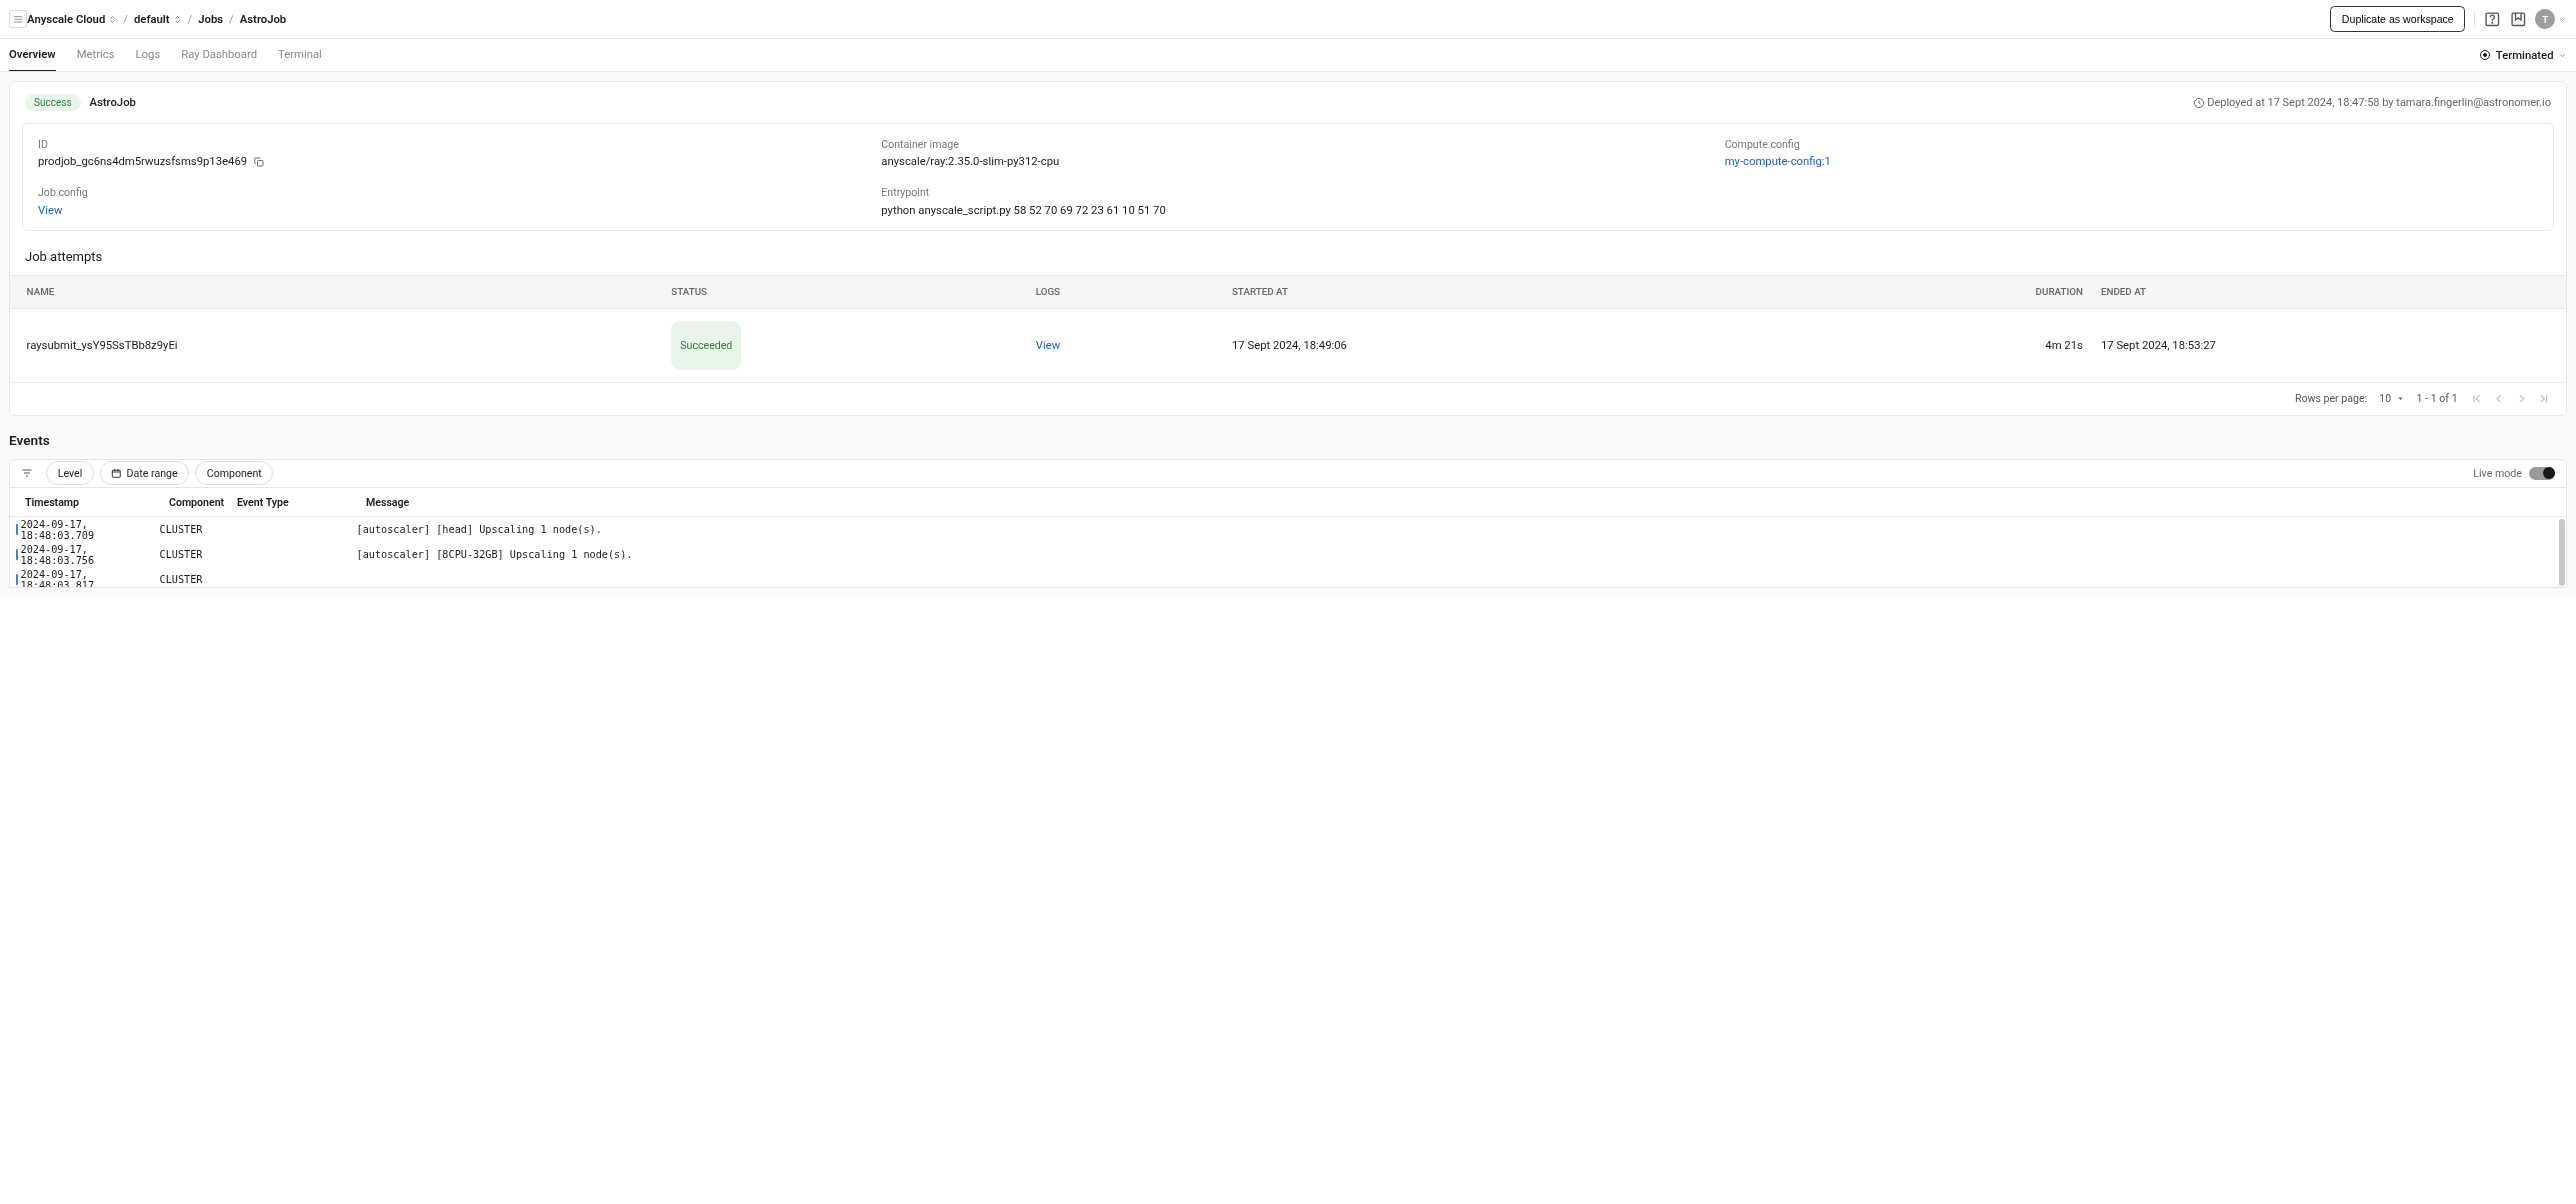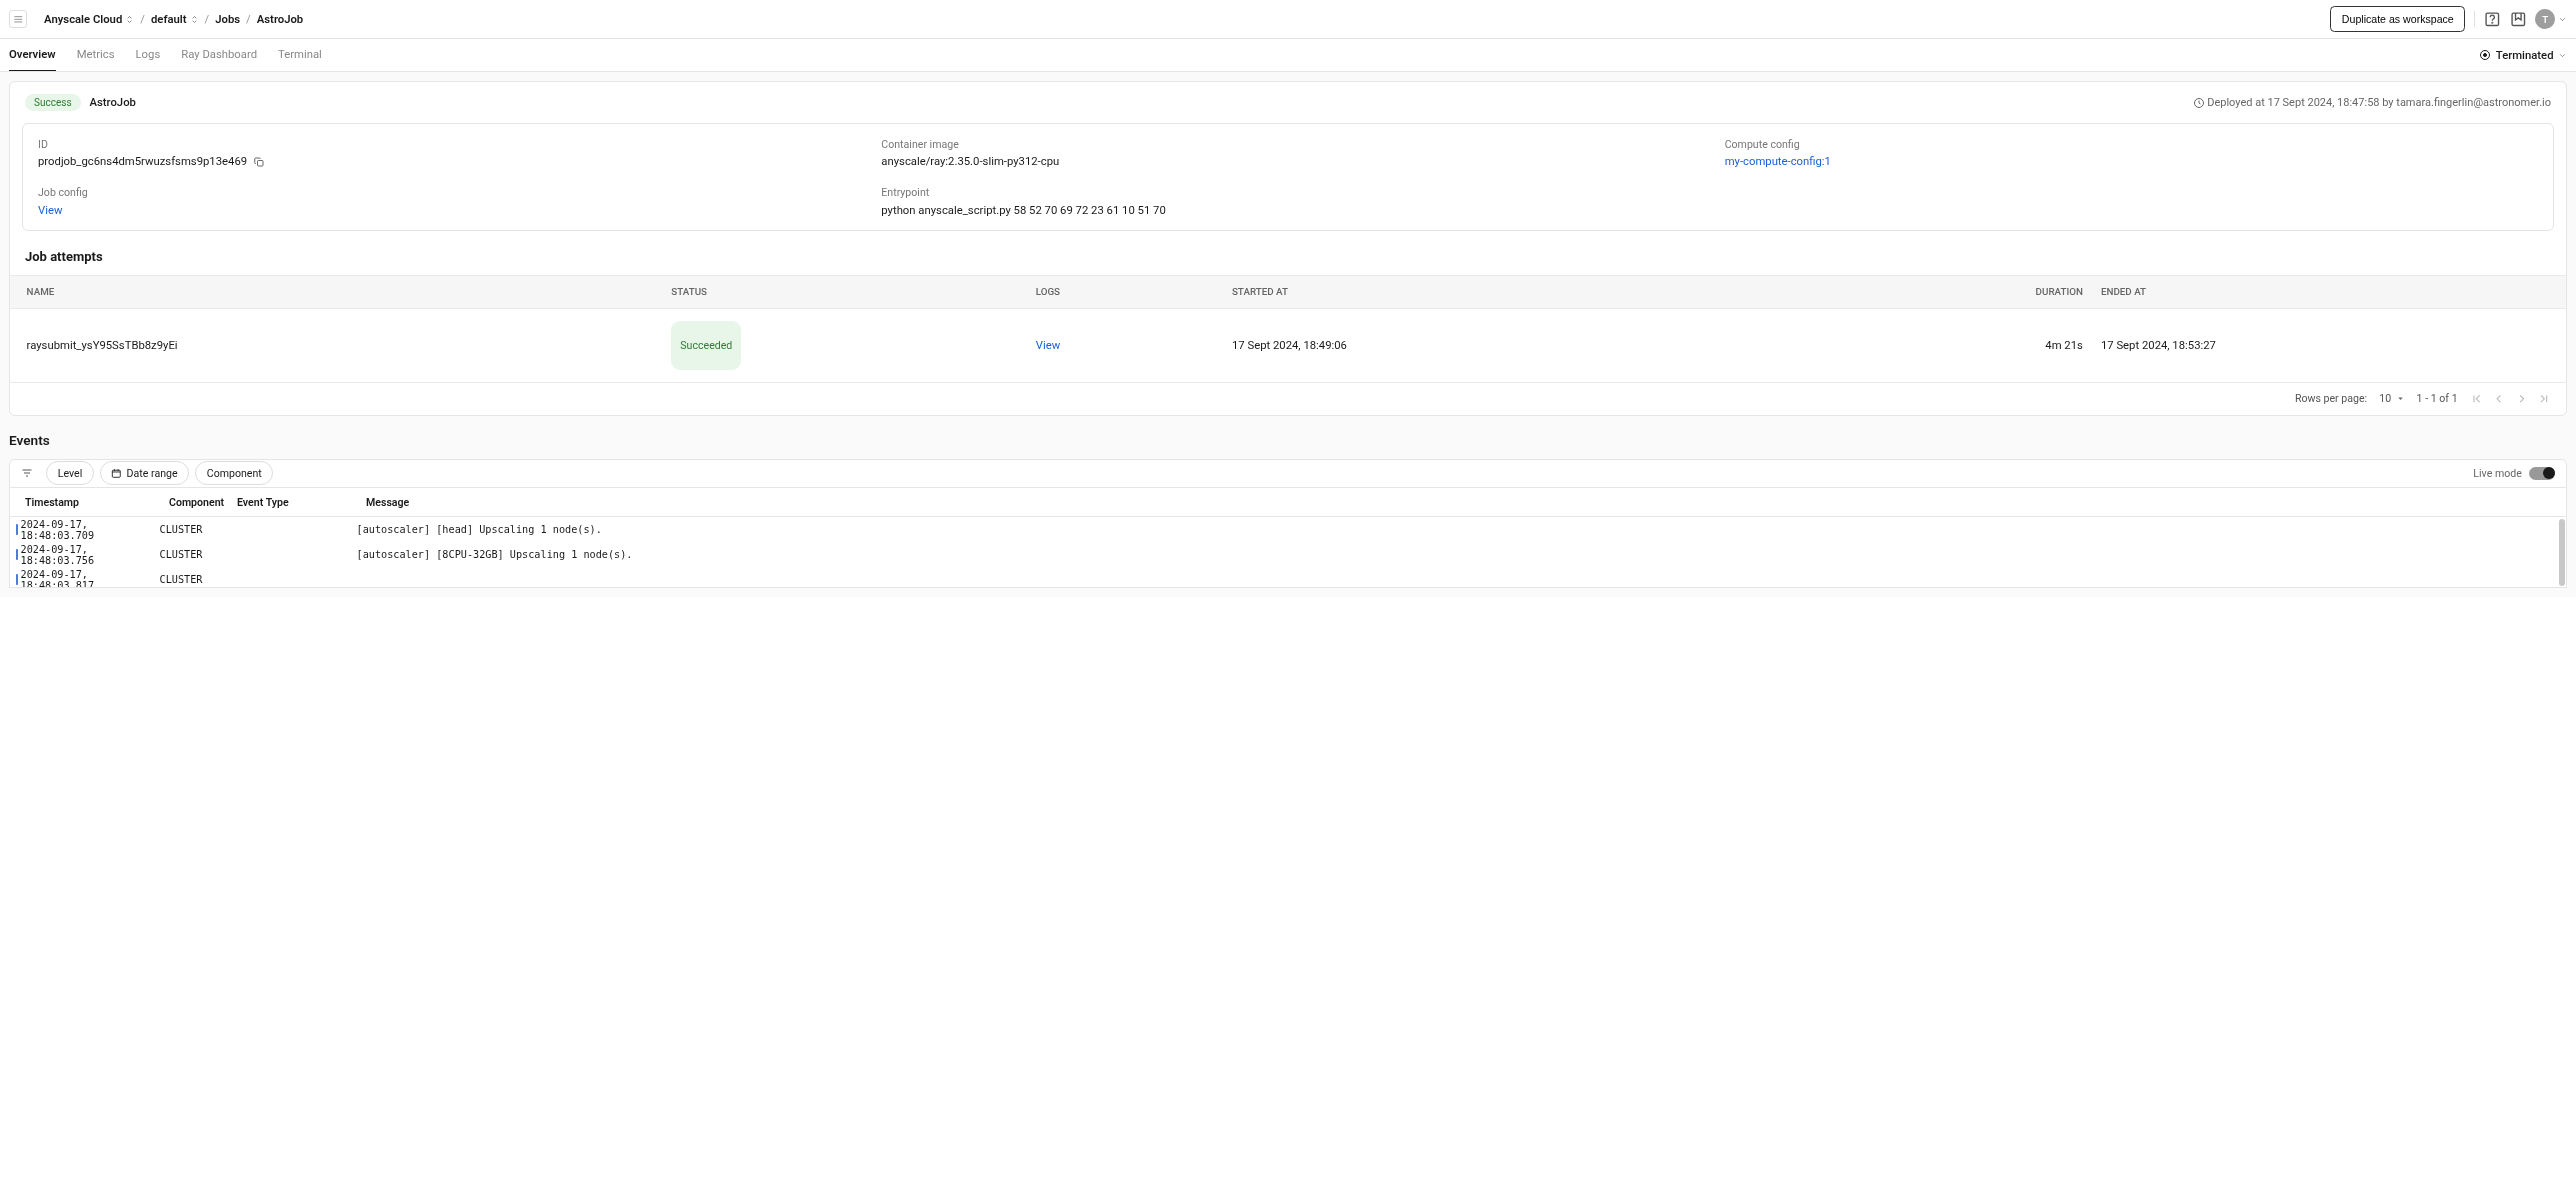--- a/index.html
+++ b/index.html
@@ -1,19 +1,19 @@
 <!DOCTYPE html>
 <html style="font-size:12px"><head>
   <meta charset="utf-8">
   <style>
     * { margin: 0; padding: 0; box-sizing: border-box; }
     body { font-family: -apple-system, BlinkMacSystemFont, "Segoe UI", Roboto, sans-serif; font-size: 10.6px; color: #1a1a1a; background: #fff; }
     
     .header { display: flex; align-items: center; justify-content: space-between; padding: 6px 9px; border-bottom: 0.8px solid #e5e5e5; }
-    .header-left { display: flex; align-items: center; gap: 17px; }
+    .header-left { display: flex; align-items: center; gap: 0; }
     .menu-btn { width: 18px; height: 18px; border: 0.8px solid #ddd; border-radius: 3px; display: flex; align-items: center; justify-content: center; cursor: pointer; }
     .menu-btn svg { width: 10.6px; height: 10.6px; }
     .breadcrumb { display: flex; align-items: center; gap: 6px; font-size: 11.3px; }
     .breadcrumb-item { display: flex; align-items: center; gap: 3px; font-weight: 600; }
     .breadcrumb-sep { color: #999; }
     .sort-icon { width: 9px; height: 9px; color: #666; }
     .header-right { display: flex; align-items: center; gap: 9px; margin-left: 20px; }
     .dup-btn { padding: 6px 10.6px; border: 1.1px solid #333; border-radius: 4.5px; background: #fff; font-weight: 500; font-size: 10.6px; cursor: pointer; }
     .icon-btn { width: 16.6px; height: 16.6px; color: #555; cursor: pointer; }
     .vdiv { width: 0.8px; height: 16.6px; background: #e0e0e0; }
@@ -36,21 +36,21 @@
     .job-name { font-size: 11.3px; font-weight: 500; }
     .deployed-info { display: flex; align-items: center; gap: 2px; color: #666; font-size: 11px; }
     .clock-icon { width: 12px; height: 12px; }
     
     .details-grid { margin: 0 12px 12px 12px; padding: 13.6px 15px; border: 0.8px solid #e5e5e5; border-radius: 6px; display: grid; grid-template-columns: 1fr 1fr 1fr; gap: 18px 30px; }
     .detail-label { color: #777; font-size: 10.6px; margin-bottom: 4.5px; }
     .detail-value { font-size: 11.3px; display: flex; align-items: center; gap: 6px; }
     .copy-icon { width: 12px; height: 12px; color: #666; cursor: pointer; }
     .link { color: #1a5fd6; cursor: pointer; }
     
-    .section-title { font-size: 13px; font-weight: 700; padding: 6px 15px 10.6px; }
+    .section-title { font-size: 13px; font-weight: 400; padding: 6px 15px 10.6px; }
     
     .table { width: 100%; }
     .table-head { display: grid; grid-template-columns: 2.3fr 1.3fr 0.7fr 2.1fr 1fr 1.6fr; padding: 10.6px 16.6px; background: #f6f6f6; border-top: 0.8px solid #eaeaea; border-bottom: 0.8px solid #eaeaea; font-size: 9.8px; color: #666; font-weight: 500; }
     .table-row { display: grid; grid-template-columns: 2.3fr 1.3fr 0.7fr 2.1fr 1fr 1.6fr; padding: 12px 16.6px; border-bottom: 0.8px solid #eaeaea; font-size: 11.3px; align-items: center; }
     .badge-succeeded { background: #e8f5e9; color: #2e7d32; padding: 18px 9px; border-radius: 9px; font-size: 10.6px; display: inline-block; width: fit-content; }
     .col-right { text-align: right; padding-right: 18px; }
     
     .pagination { display: flex; align-items: center; justify-content: flex-end; gap: 12px; padding: 9px 15px; font-size: 10.6px; color: #555; }
     .page-select { display: flex; align-items: center; gap: 4.5px; }
     .page-icons { display: flex; gap: 9px; }

